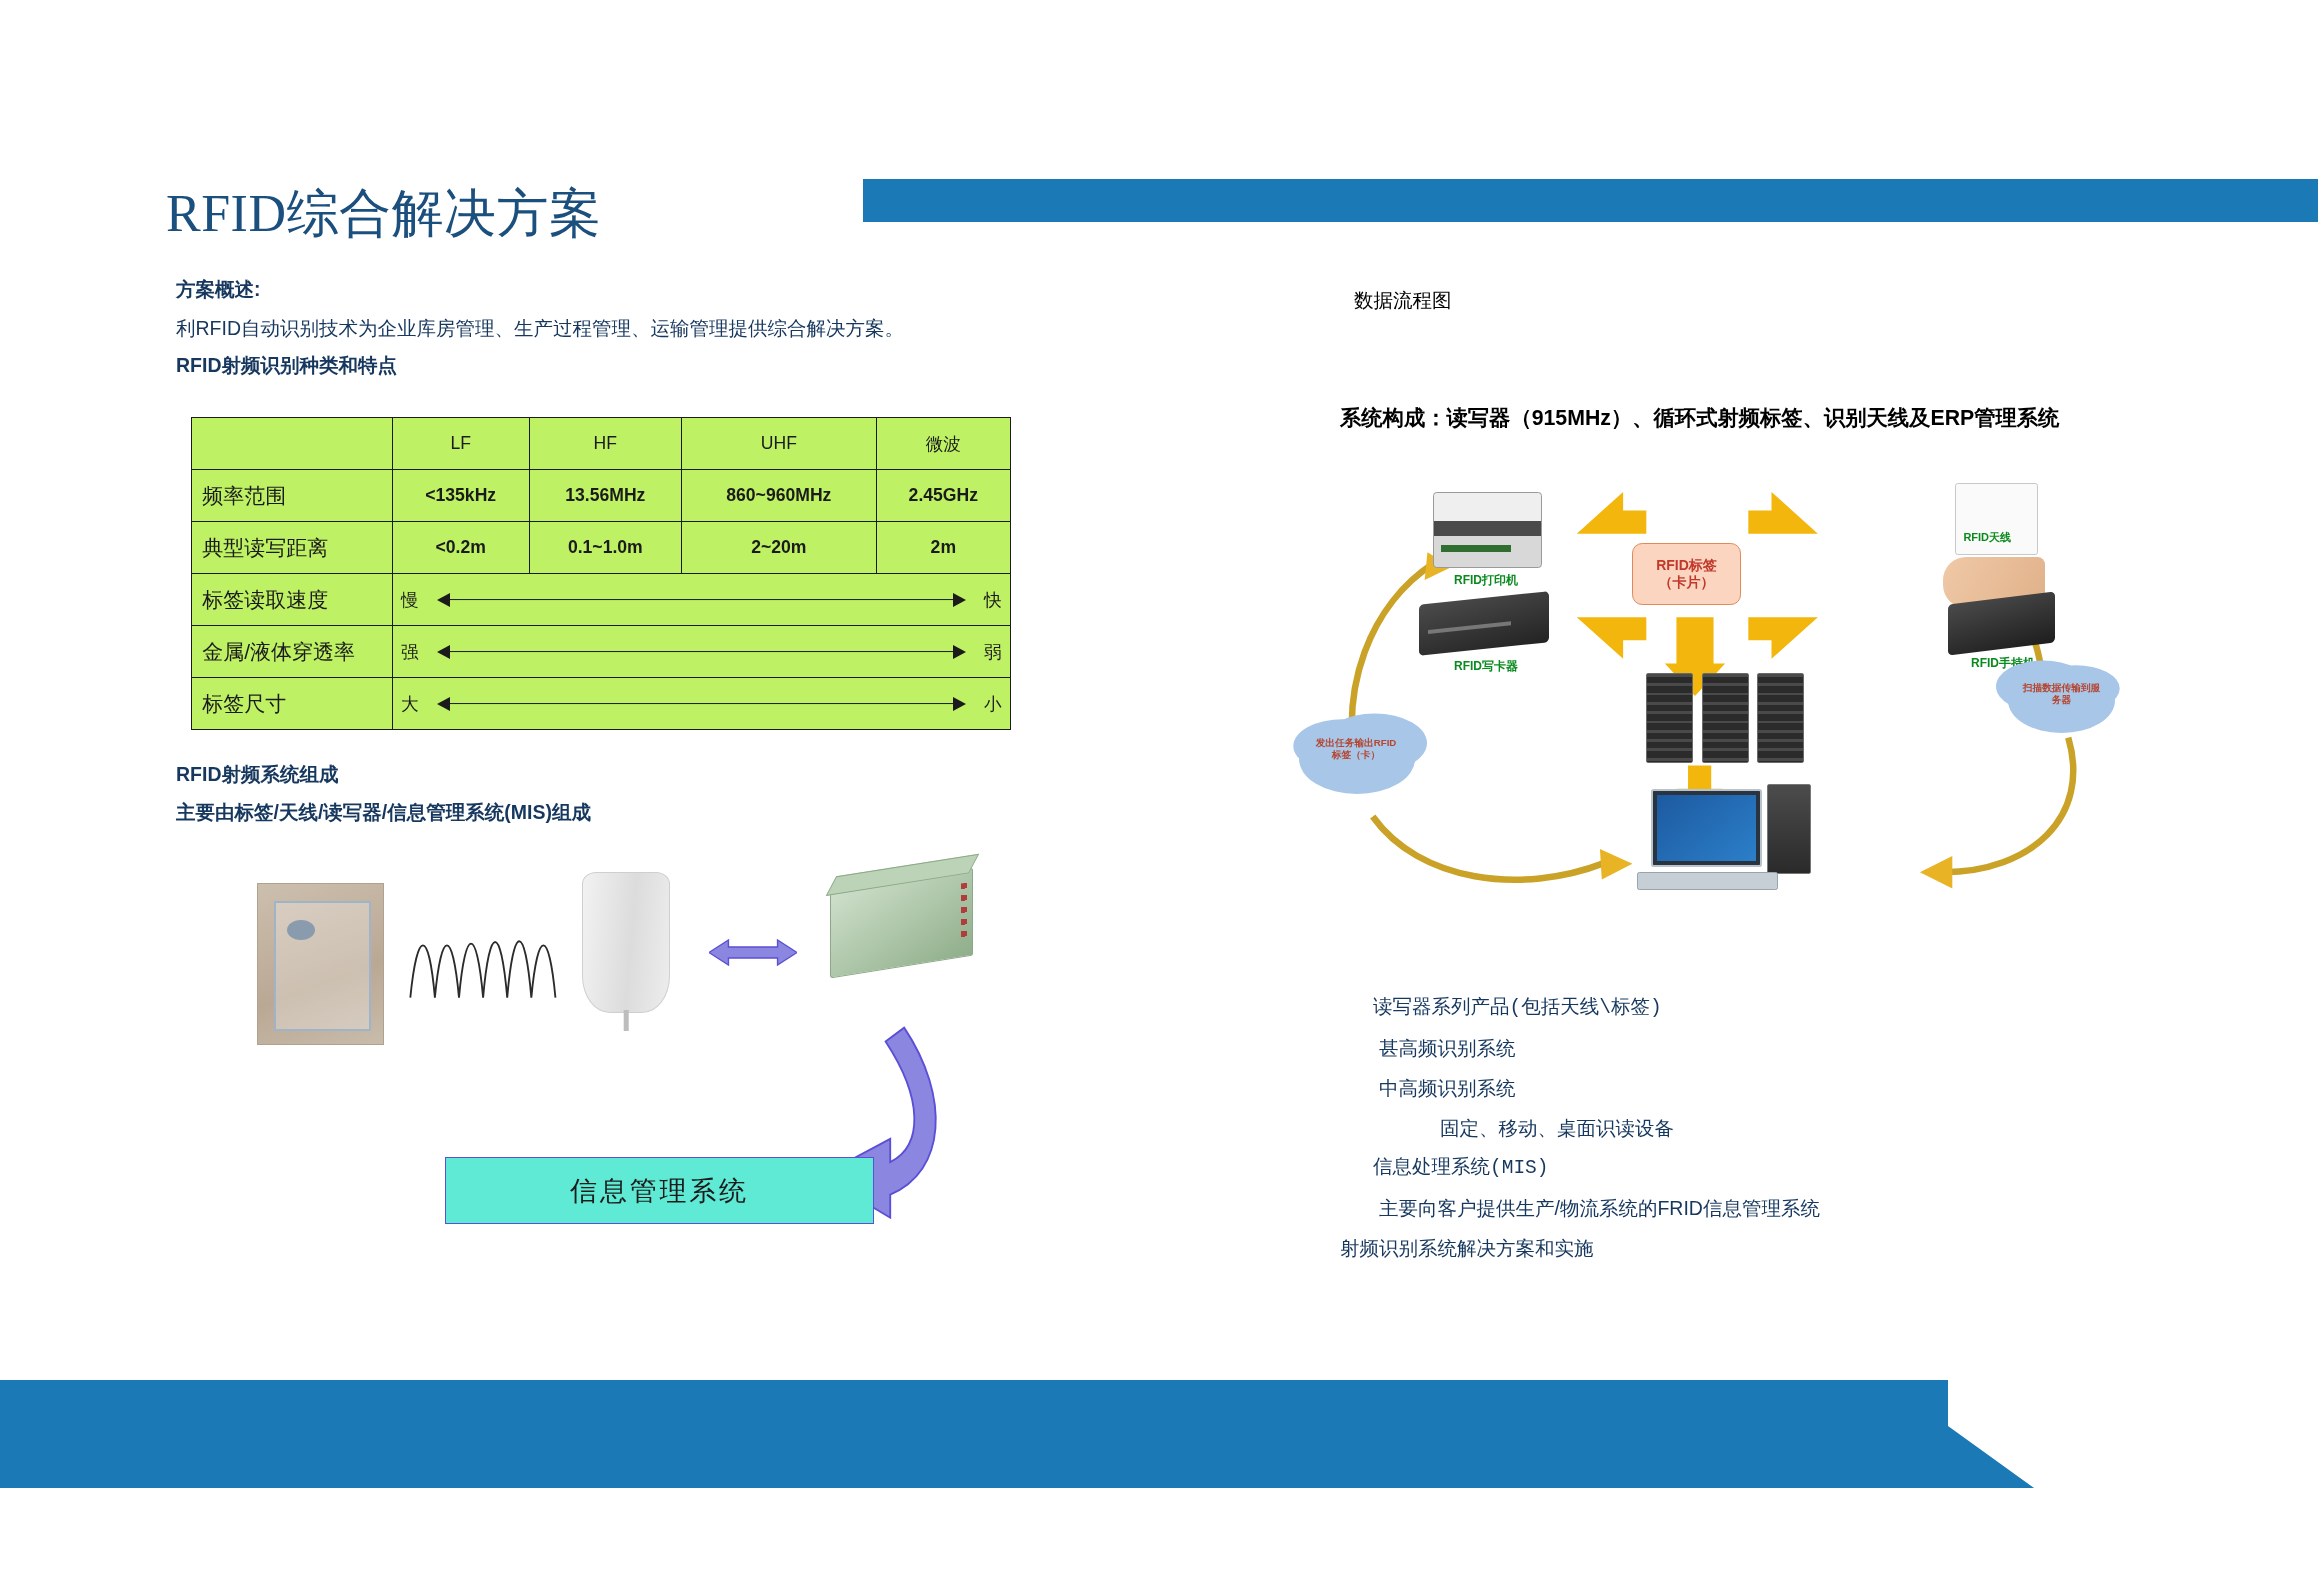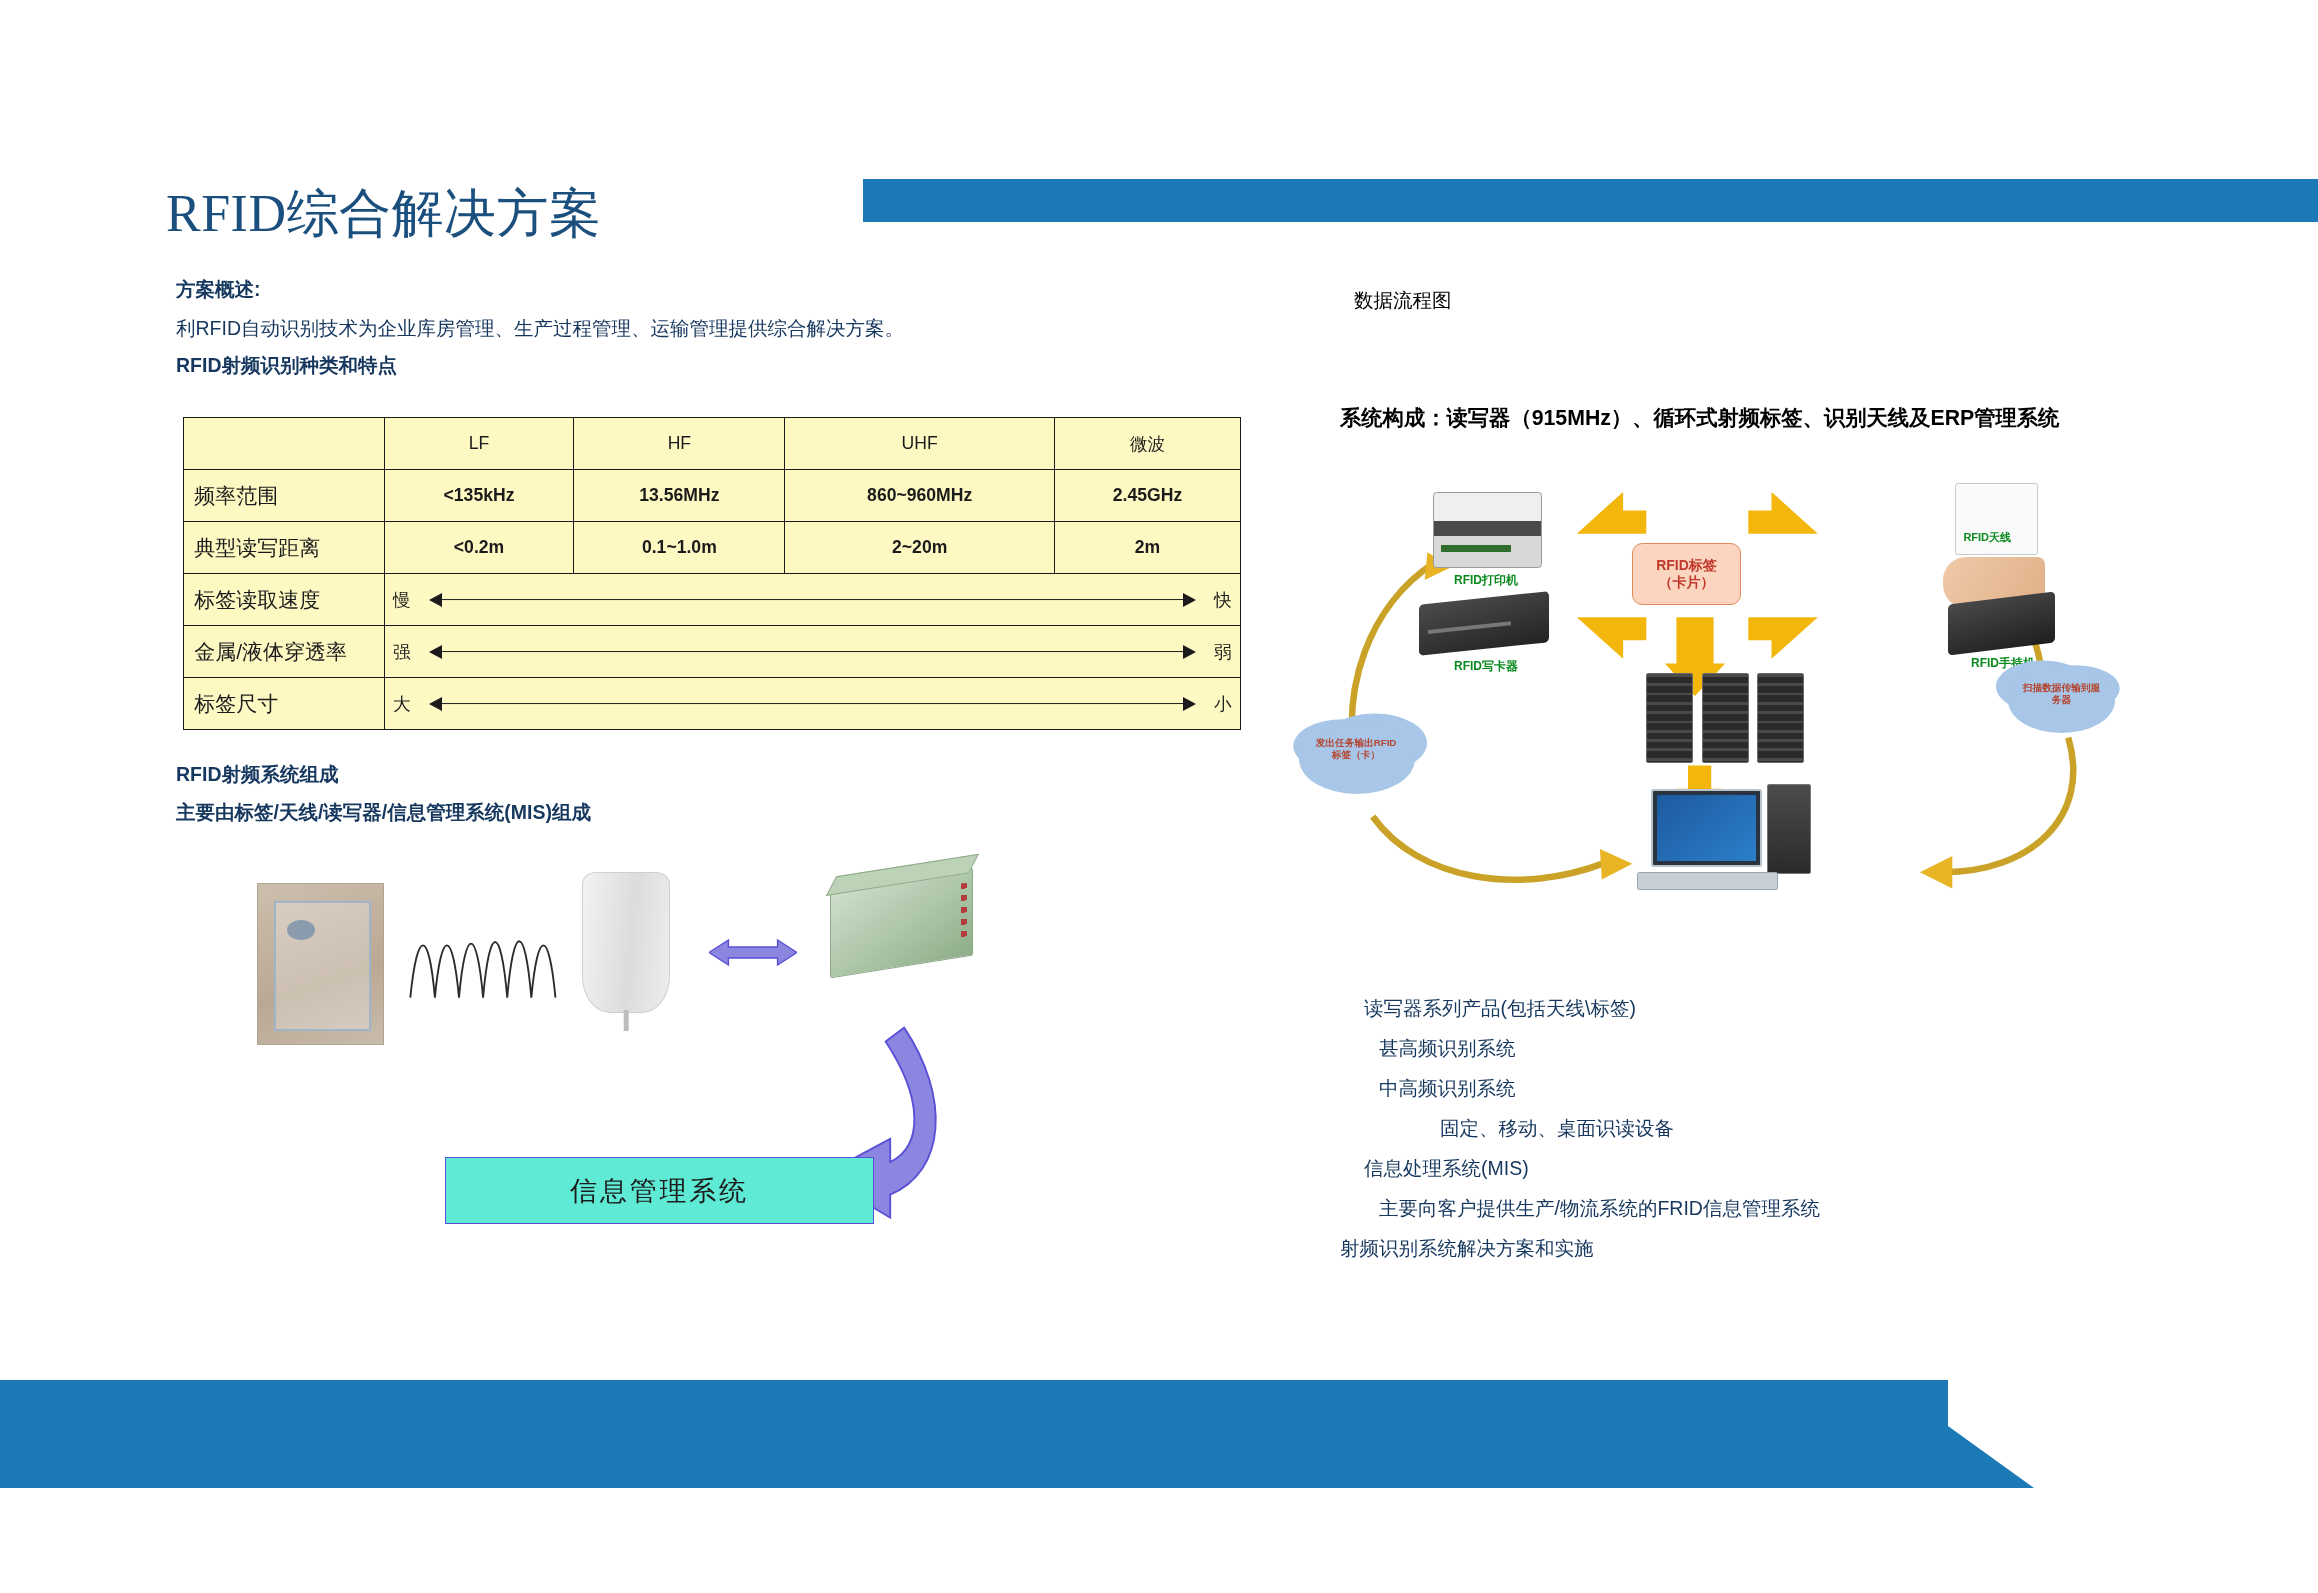--- a/index.html
+++ b/index.html
@@ -85,25 +85,25 @@
     font-size: 19.5px; font-weight: bold;
   }
   .lbl-sys-comp2 {
     left: 176px; top: 799px;
     font-size: 19.5px; font-weight: bold;
   }
 
   
   table.freq-table {
     position: absolute;
-    left: 183px;
+    left: 191px;
     top: 417px;
-    width: 1058px;
+    width: 820px;
     border-collapse: collapse;
-    background: #fef9c3;
+    background: #bef264;
   }
   table.freq-table td {
     border: 1.4px solid #1b1b1b;
     height: 51px;
     font-size: 17.6px;
     color: #1b1b1b;
     text-align: center;
     padding: 0 4.6px;
   }
   table.freq-table td.rowhead {
@@ -375,21 +375,21 @@
   
   .bullets {
     position: absolute;
     left: 1340px; top: 988px;
     color: #16375e;
     font-size: 19.5px;
     line-height: 40px;
   }
   .bullets div { white-space: nowrap; }
   .i1 { margin-left: 0; }
-  .i2 { margin-left: 24px; }
+  .i2 { margin-left: 33px; font-family: Liberation Mono, monospace; }
   .i3 { margin-left: 39px; }
   .i4 { margin-left: 100px; }
 </style>
 </head>
 <body>
 
 <div class="top-bar"></div>
 
 <div class="bottom-bar-wrap">
   <div class="bottom-bar-tri"></div>

